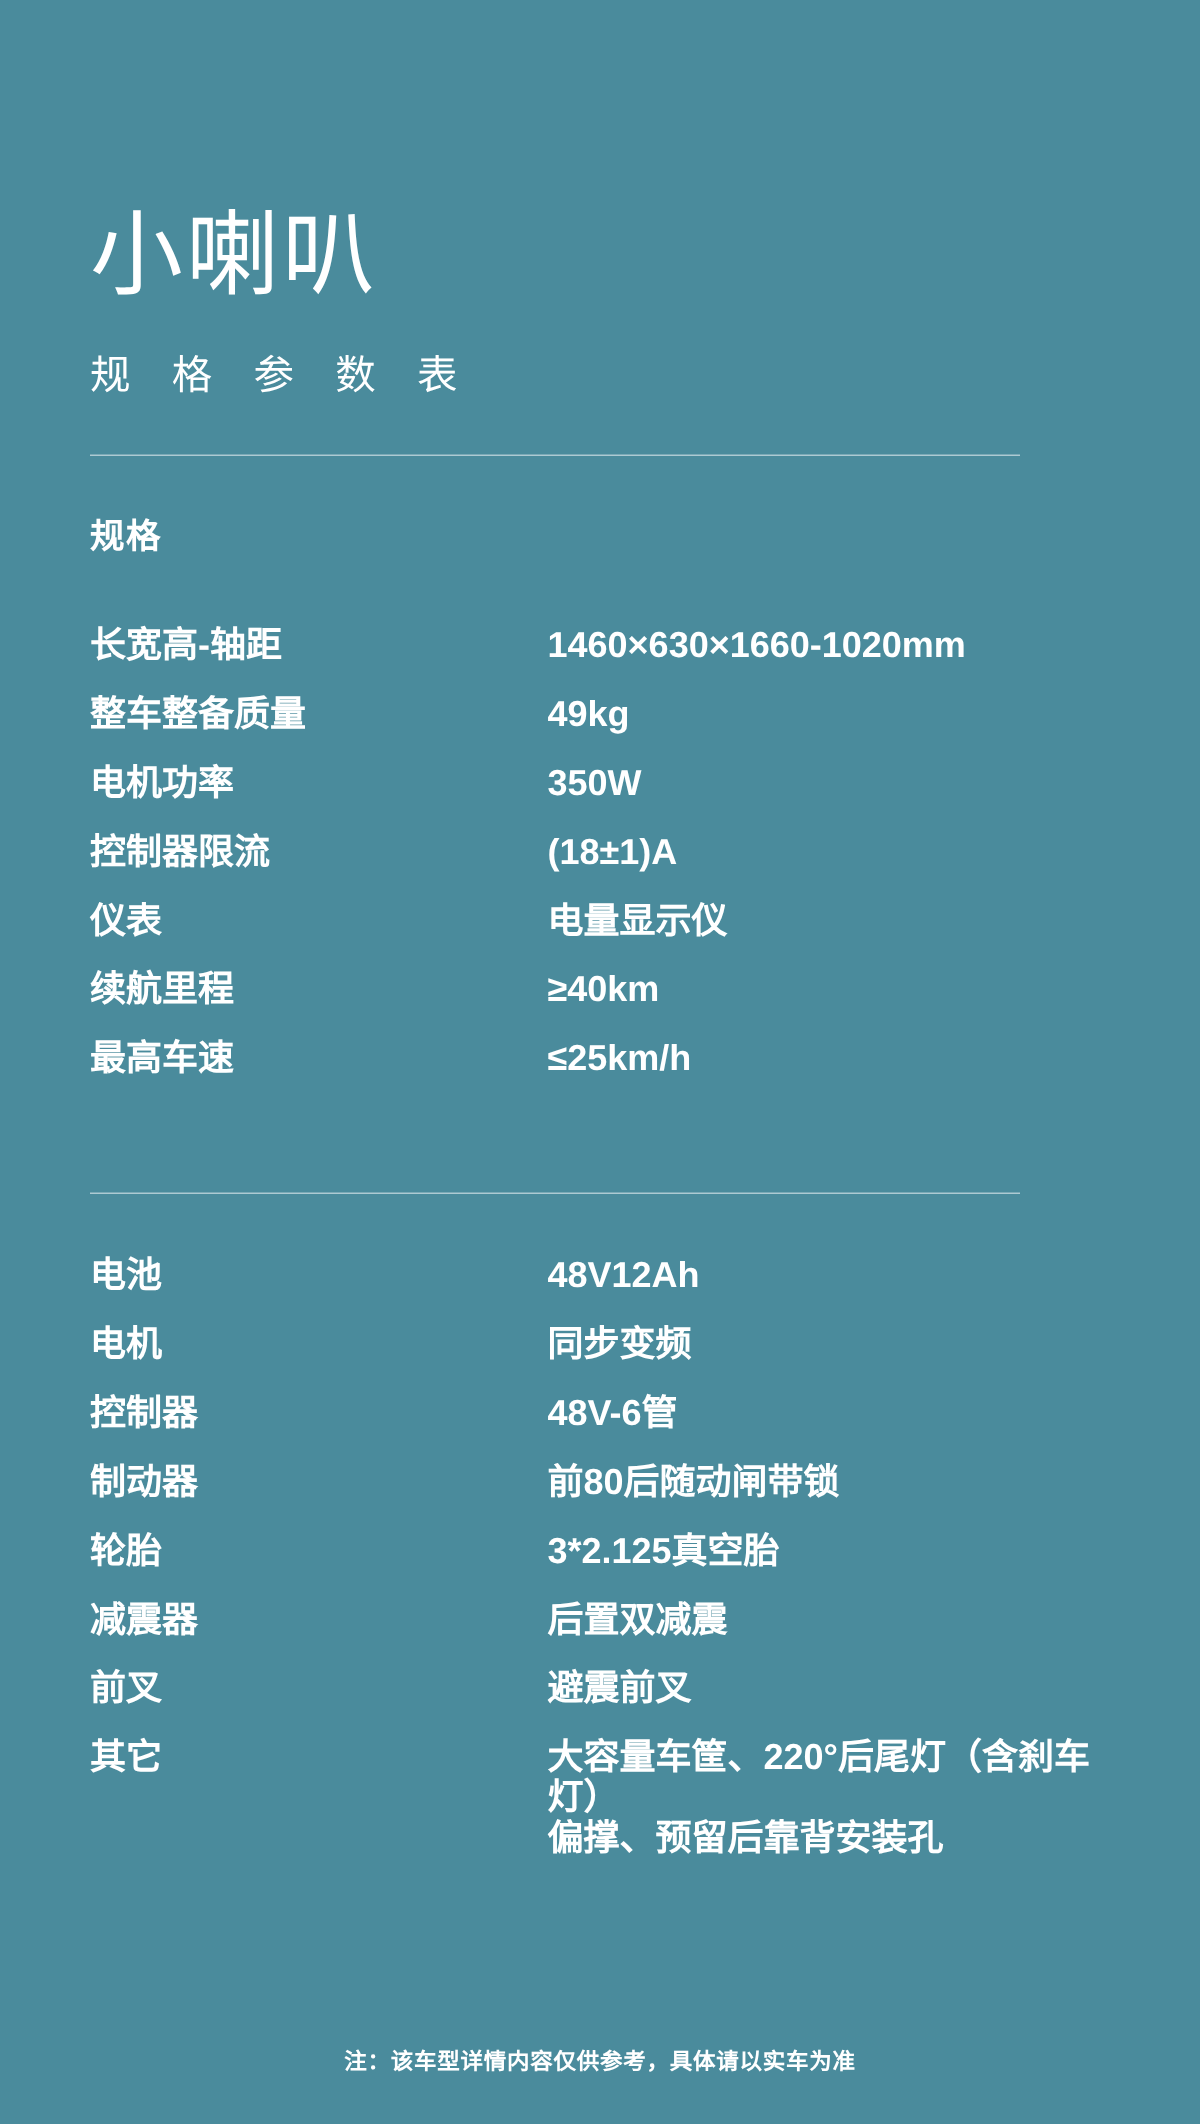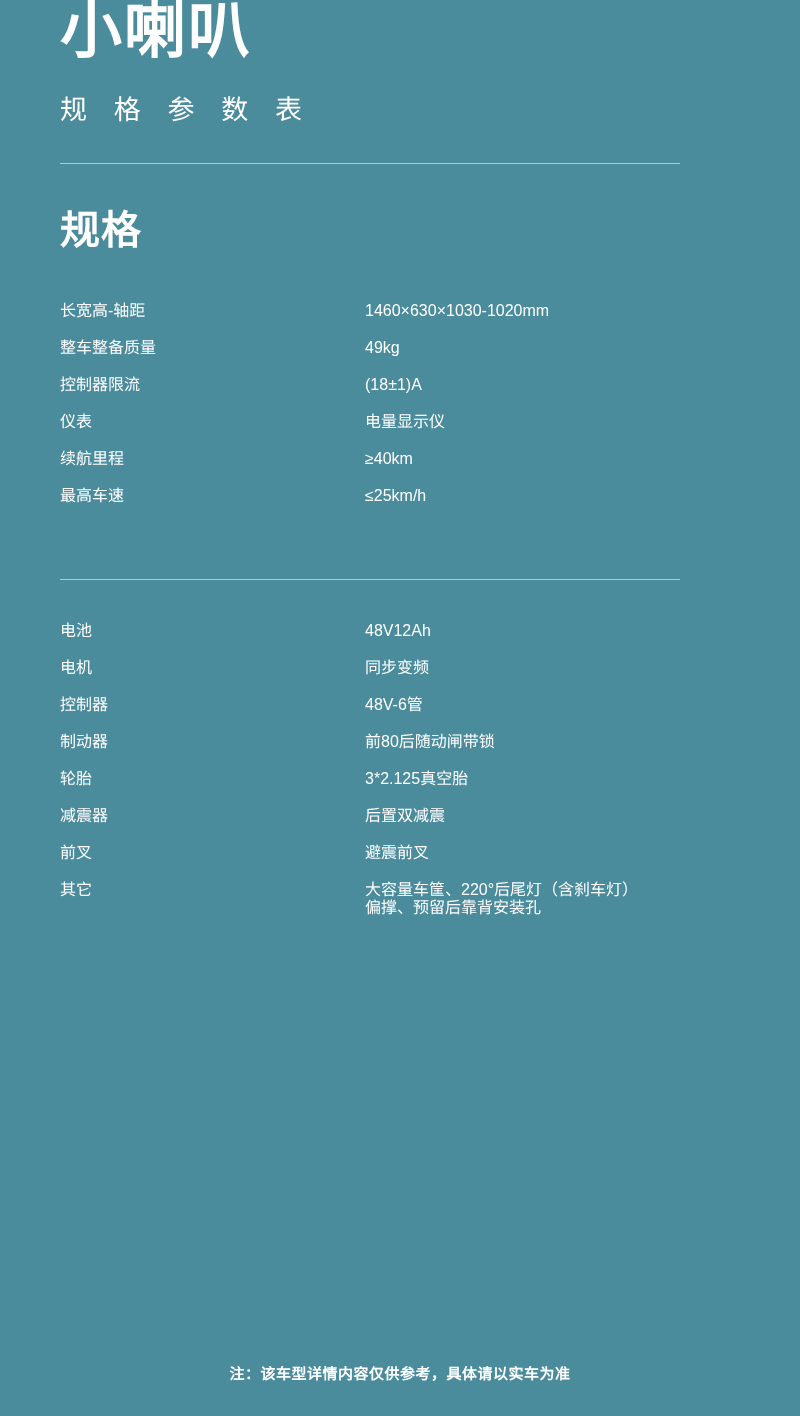--- a/index.html
+++ b/index.html
@@ -17,56 +17,56 @@
   }
   .page {
     width: 800px;
     height: 1416px;
     box-sizing: border-box;
     padding: 0 60px;
     position: relative;
   }
   .title {
     font-size: 62px;
-    font-weight: bold;
+    font-weight: normal;
     letter-spacing: 2px;
     line-height: 1;
+    padding-top: 140px;
     margin: 0;
   }
   .subtitle {
     font-size: 27px;
     letter-spacing: 10px;
     margin-top: 26px;
     font-weight: normal;
     color: #ffffff;
-    font-family: Liberation Serif, serif;
   }
   .rule {
     height: 1px;
     background: rgba(255,255,255,0.55);
     margin-top: 36px;
     width: 620px;
   }
   .section-heading {
-    font-size: 40px;
+    font-size: 23px;
     font-weight: bold;
     margin-top: 34px;
     letter-spacing: 1px;
   }
   .spec-table {
     margin-top: 46px;
     width: 100%;
     border-collapse: collapse;
   }
   .spec-table td {
-    font-size: 16px;
+    font-size: 24px;
     padding: 0 0 19px 0;
     vertical-align: top;
     line-height: 1.12;
-    font-weight: normal;
+    font-weight: bold;
   }
   .spec-table td.label {
     width: 305px;
     white-space: nowrap;
   }
   .spec-table td.value {
     width: auto;
   }
   .spec-table td.value .extra-line {
     display: block;
@@ -103,25 +103,29 @@
   <div class="subtitle">规 格 参 数 表</div>
 
   <div class="rule"></div>
 
   <div class="section-heading">规格</div>
 
   <table class="spec-table first">
     <tbody>
       <tr>
         <td class="label">长宽高-轴距</td>
-        <td class="value">1460×630×1030-1020mm</td>
+        <td class="value">1460×630×1660-1020mm</td>
       </tr>
       <tr>
         <td class="label">整车整备质量</td>
         <td class="value">49kg</td>
+      </tr>
+      <tr>
+        <td class="label">电机功率</td>
+        <td class="value">350W</td>
       </tr>
       <tr>
         <td class="label">控制器限流</td>
         <td class="value">(18±1)A</td>
       </tr>
       <tr>
         <td class="label">仪表</td>
         <td class="value">电量显示仪</td>
       </tr>
       <tr>

